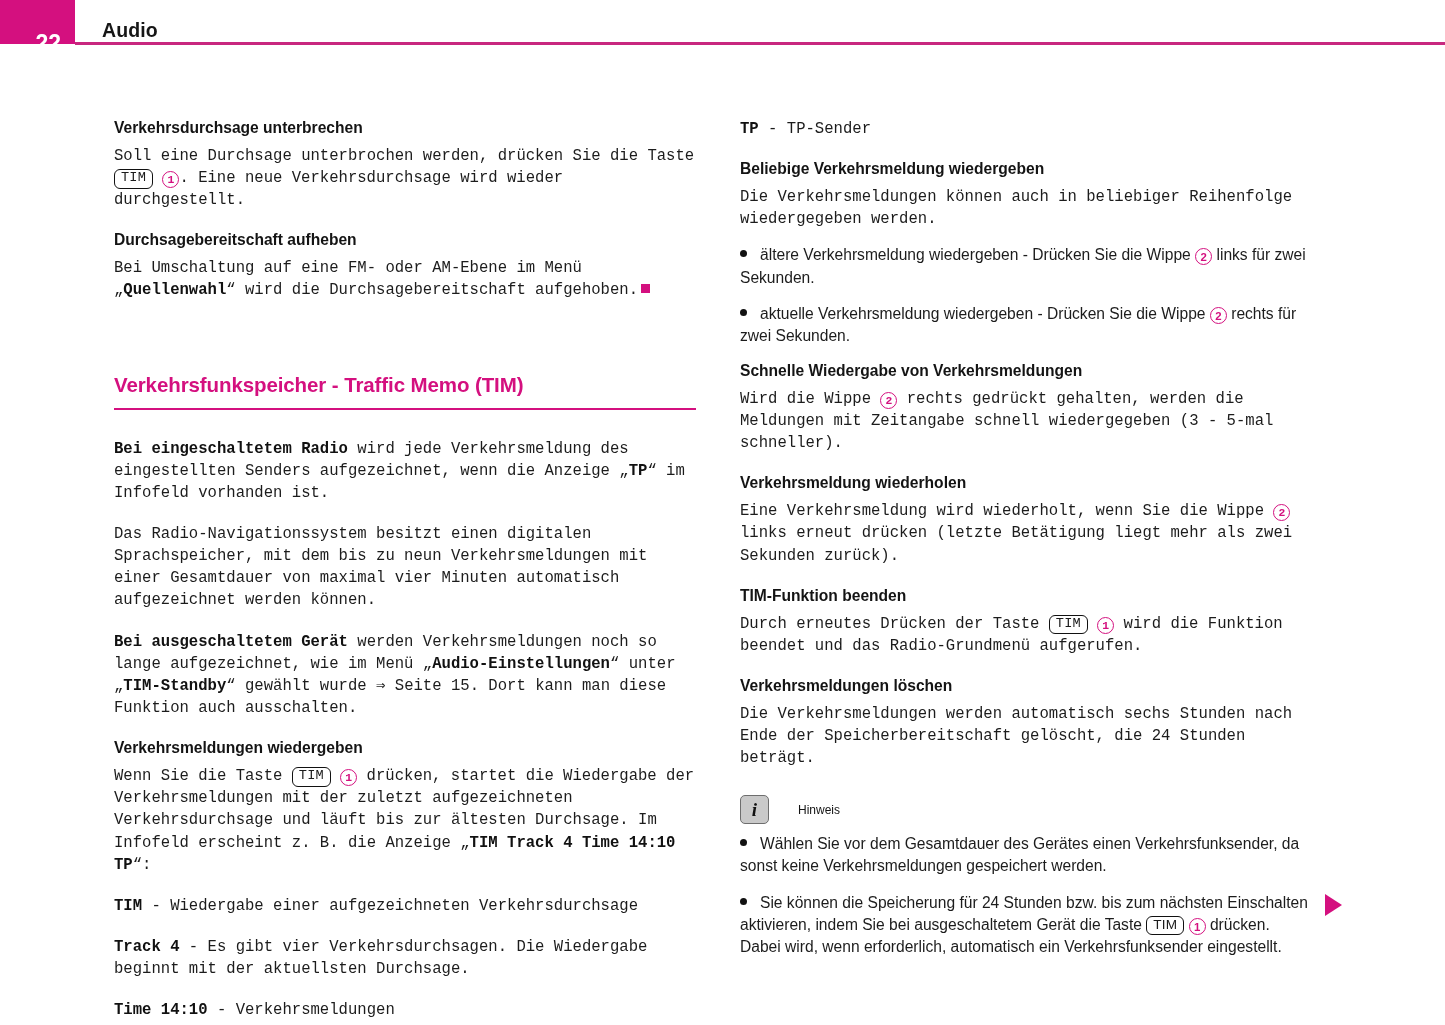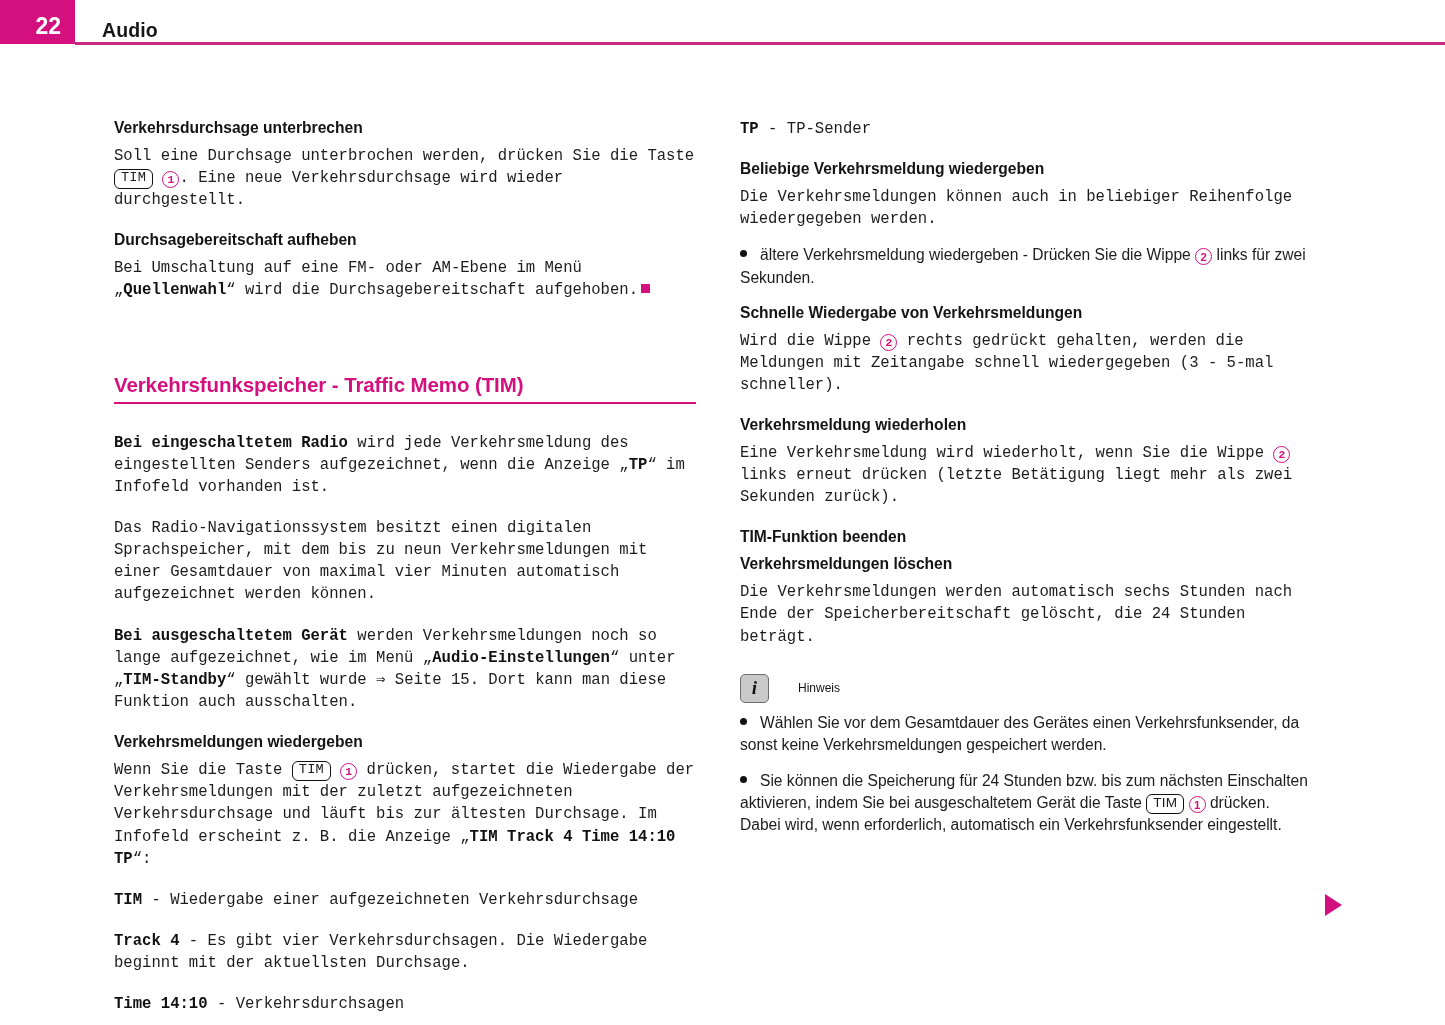--- a/index.html
+++ b/index.html
@@ -25,21 +25,21 @@
     position: absolute;
     left: 0;
     top: 0;
     width: 75px;
     height: 44px;
     background: #d4107f;
   }
   .page-number {
     position: absolute;
     left: 0;
-    top: 0;
+    top: 17px;
     width: 75px;
     height: 44px;
     display: flex;
     align-items: flex-end;
     justify-content: flex-end;
     padding-right: 14px;
     box-sizing: border-box;
     color: #ffffff;
     font-size: 23px;
     font-weight: bold;
@@ -95,21 +95,21 @@
     font-family: Liberation Mono, monospace;
   }
   p.body.tight { margin-bottom: 14px; }
   b { font-weight: bold; color: #111; }
 
   .sect-head {
     color: #d4107f;
     font-size: 20.5px;
     font-weight: bold;
     margin: 0;
-    padding: 0 0 5px 0;
+    padding: 0 0 11px 0;
     letter-spacing: -0.1px;
   }
   .sect-rule {
     border-bottom: 2.5px solid #d4107f;
     width: 582px;
     margin-bottom: 28px;
   }
   .gap-before-sect { height: 52px; }
 
   
@@ -240,41 +240,43 @@
 
     <p class="body"><b>Bei ausgeschaltetem Gerät</b><span> werden Verkehrsmeldungen noch so lange aufgezeichnet, wie im Menü „</span><b>Audio-Einstellungen</b><span>“ unter „</span><b>TIM-Standby</b><span>“ gewählt wurde ⇒ Seite 15. Dort kann man diese Funktion auch ausschalten.</span></p>
 
     <h3 class="h-sub">Verkehrsmeldungen wiedergeben</h3>
     <p class="body"><span>Wenn Sie die Taste </span><span class="key-tim">TIM</span> <span class="num-circ">1</span><span> drücken, startet die Wiedergabe der Verkehrsmeldungen mit der zuletzt aufgezeichneten Verkehrsdurchsage und läuft bis zur ältesten Durchsage. Im Infofeld erscheint z. B. die Anzeige „</span><b>TIM Track 4 Time 14:10 TP</b><span>“:</span></p>
 
     <p class="body"><b>TIM</b><span> - Wiedergabe einer aufgezeichneten Verkehrsdurchsage</span></p>
 
     <p class="body"><b>Track 4</b><span> - Es gibt vier Verkehrsdurchsagen. Die Wiedergabe beginnt mit der aktuellsten Durchsage.</span></p>
 
-    <p class="body"><b>Time 14:10</b><span> - Verkehrsdurchsagen</span></p>
+    <p class="body"><b>Time 14:10</b><span> - Verkehrsmeldungen</span></p>
 
   </div>
 
   <div class="col col-right">
 
     <p class="body"><b>TP</b><span> - TP-Sender</span></p>
 
     <h3 class="h-sub">Beliebige Verkehrsmeldung wiedergeben</h3>
     <p class="body tight">Die Verkehrsmeldungen können auch in beliebiger Reihenfolge wiedergegeben werden.</p>
 
     <p class="bullet-item"><span class="bullet-dot"></span><span>ältere Verkehrsmeldung wiedergeben - Drücken Sie die Wippe </span><span class="num-circ">2</span><span> links für zwei Sekunden.</span></p>
 
+    <p class="bullet-item"><span class="bullet-dot"></span><span>aktuelle Verkehrsmeldung wiedergeben - Drücken Sie die Wippe </span><span class="num-circ">2</span><span> rechts für zwei Sekunden.</span></p>
 
     <h3 class="h-sub">Schnelle Wiedergabe von Verkehrsmeldungen</h3>
     <p class="body"><span>Wird die Wippe </span><span class="num-circ">2</span><span> rechts gedrückt gehalten, werden die Meldungen mit Zeitangabe schnell wiedergegeben (3 - 5-mal schneller).</span></p>
 
     <h3 class="h-sub">Verkehrsmeldung wiederholen</h3>
     <p class="body"><span>Eine Verkehrsmeldung wird wiederholt, wenn Sie die Wippe </span><span class="num-circ">2</span><span> links erneut drücken (letzte Betätigung liegt mehr als zwei Sekunden zurück).</span></p>
 
     <h3 class="h-sub">TIM-Funktion beenden</h3>
+    <p class="body"><span>Durch erneutes Drücken der Taste </span><span class="key-tim">TIM</span> <span class="num-circ">1</span><span> wird die Funktion beendet und das Radio-Grundmenü aufgerufen.</span></p>
 
     <h3 class="h-sub">Verkehrsmeldungen löschen</h3>
     <p class="body">Die Verkehrsmeldungen werden automatisch sechs Stunden nach Ende der Speicherbereitschaft gelöscht, die 24 Stunden beträgt.</p>
 
     <div class="note-block">
       <div class="note-head">
         <div class="info-icon">i</div>
         <div class="note-title">Hinweis</div>
       </div>
 

